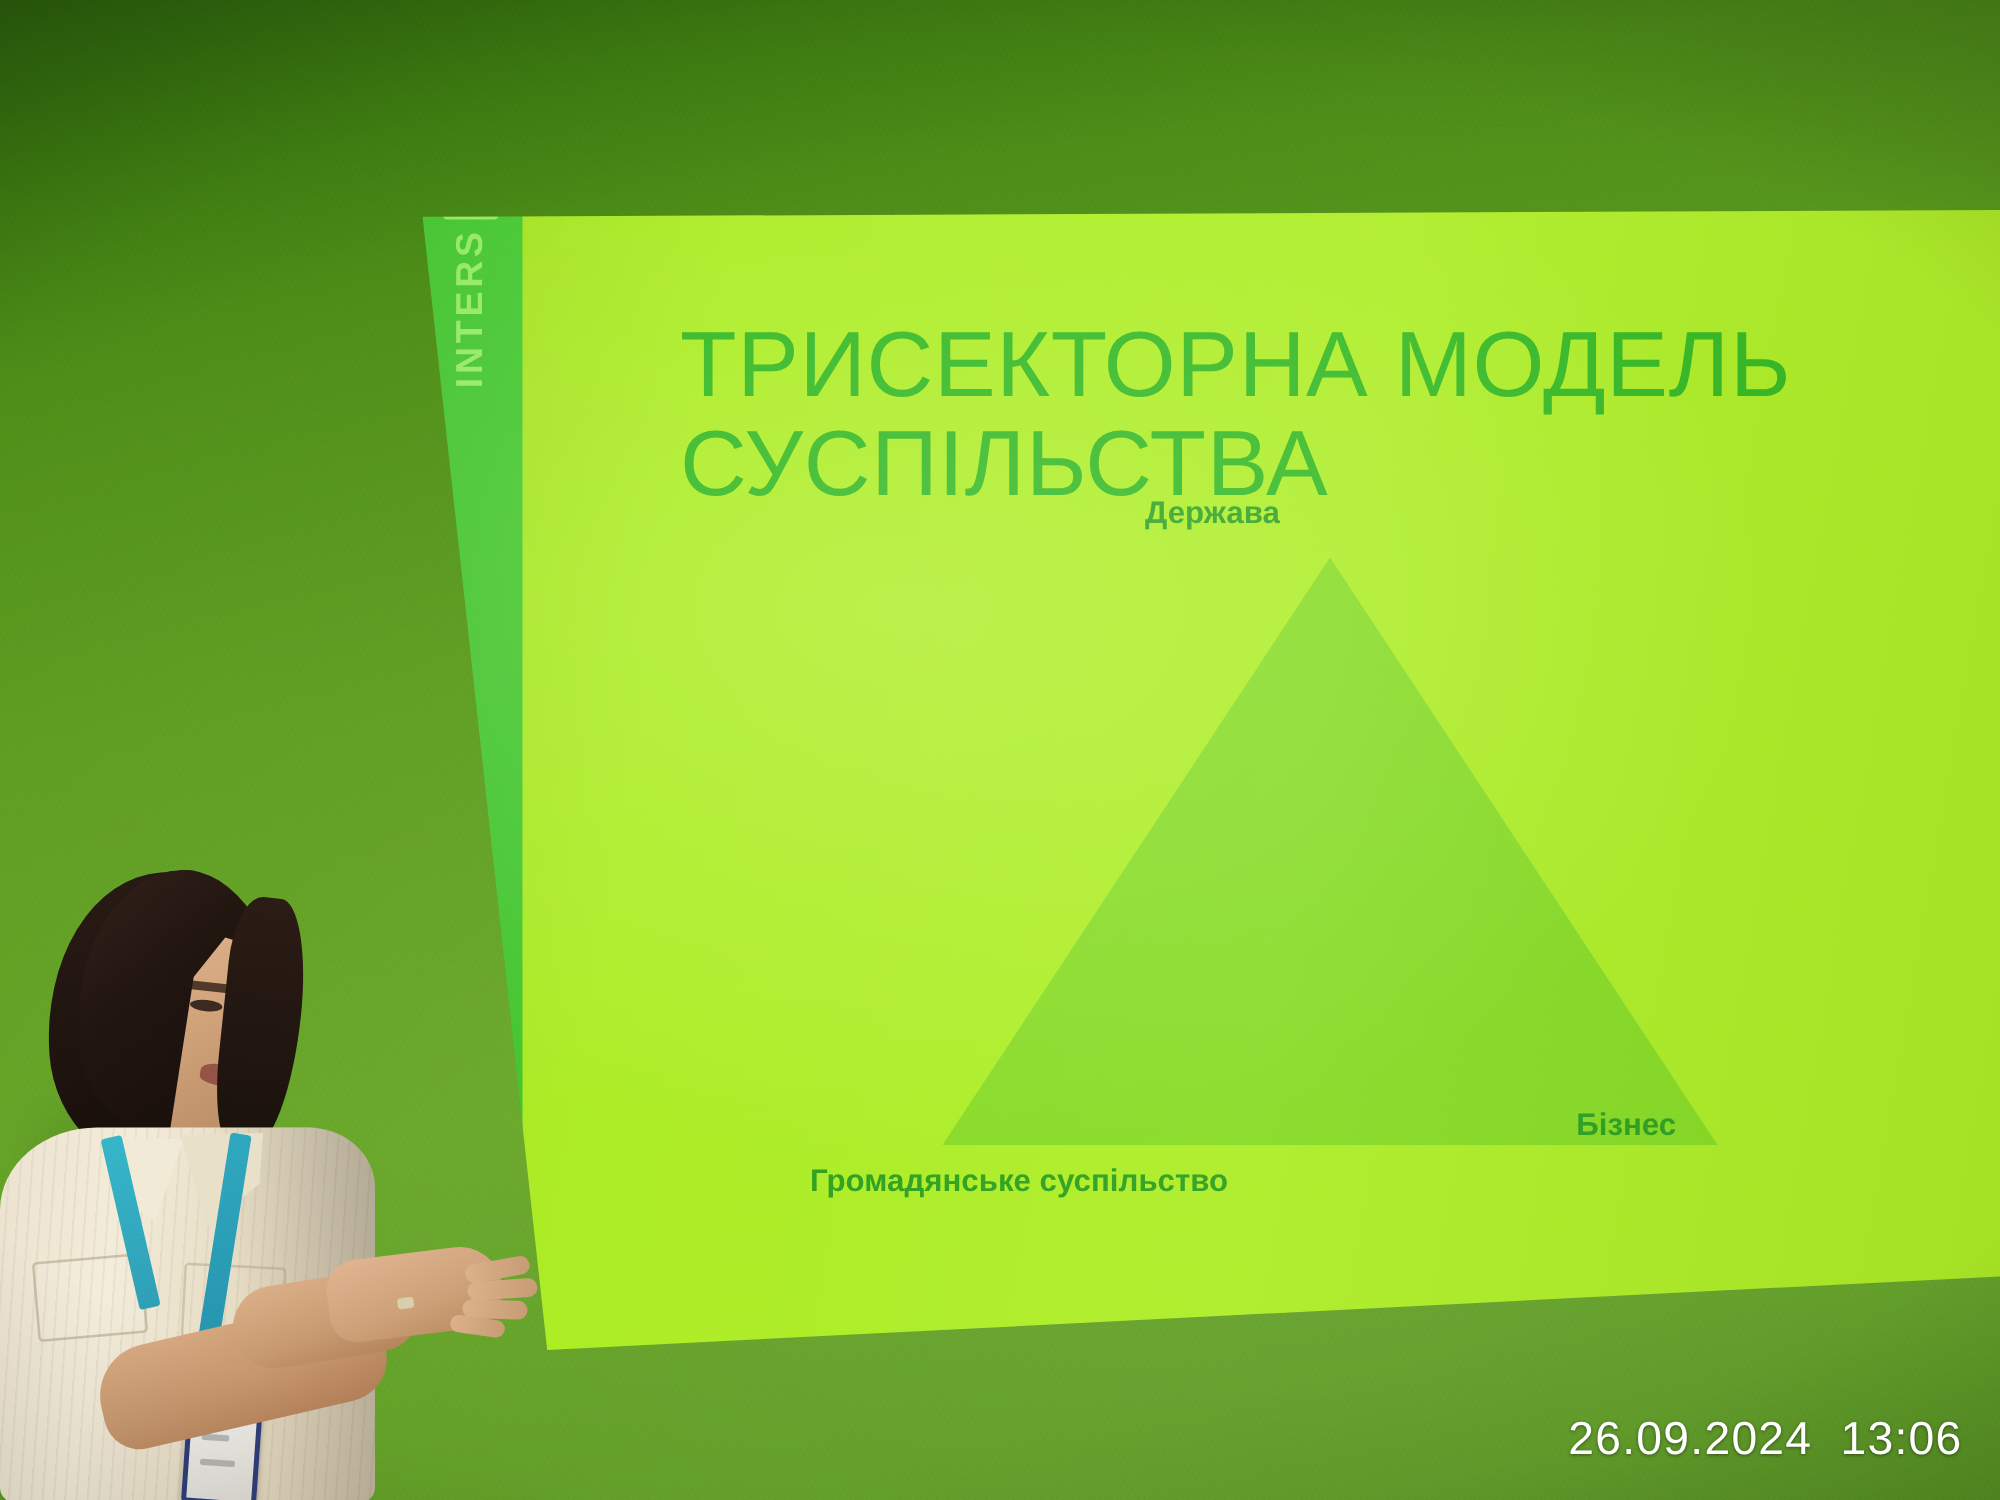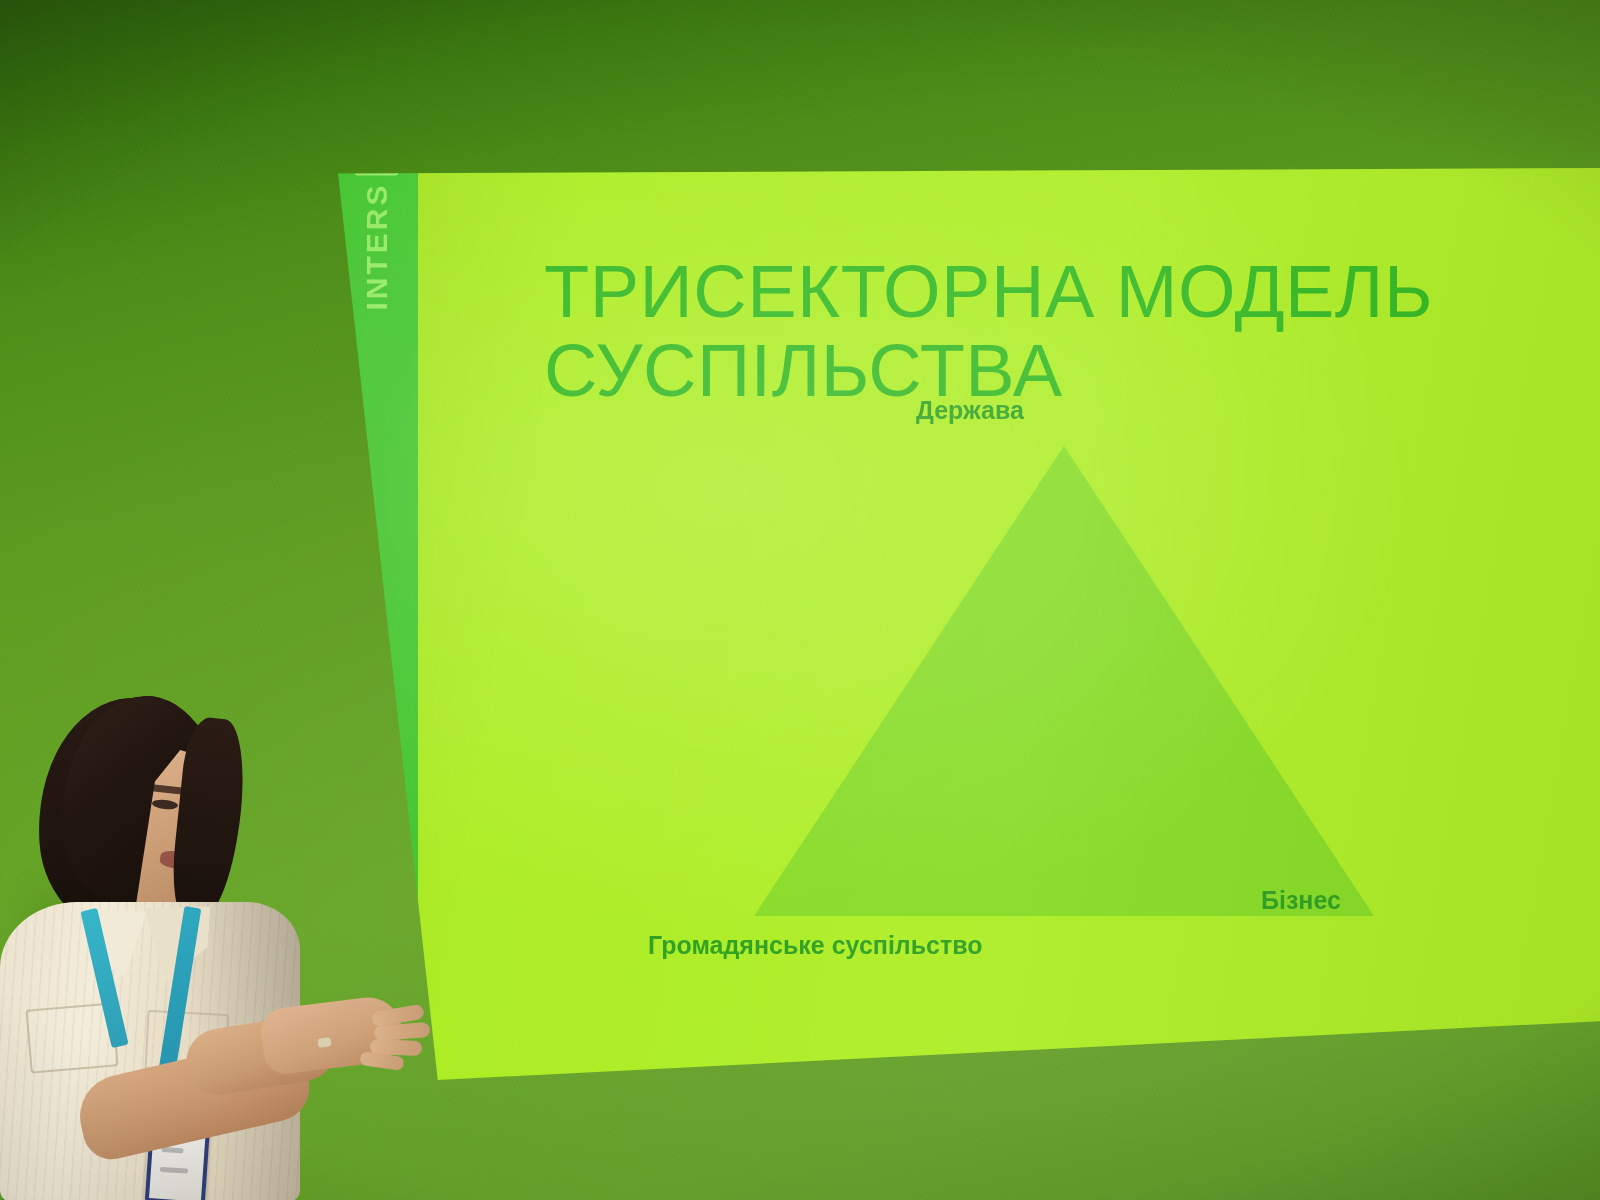--- a/index.html
+++ b/index.html
@@ -460,14 +460,15 @@
     <div class="p-part p-finger" style="left:372px; top:318px; width:52px; height:15px; transform:rotate(-10deg);"></div>
     <div class="p-part p-finger" style="left:374px; top:334px; width:56px; height:15px; transform:rotate(-4deg);"></div>
     <div class="p-part p-finger" style="left:370px; top:350px; width:52px; height:15px; transform:rotate(2deg);"></div>
     <div class="p-part p-finger" style="left:360px; top:364px; width:44px; height:14px; transform:rotate(8deg);"></div>
     <div class="p-part p-ring"></div>
   </div>
 
   <div class="wall-vignette"></div>
   <div class="photo-grain"></div>
 
+  <div class="timestamp">26.09.2024  13:06</div>
 
 </div>
 
 </body></html>

